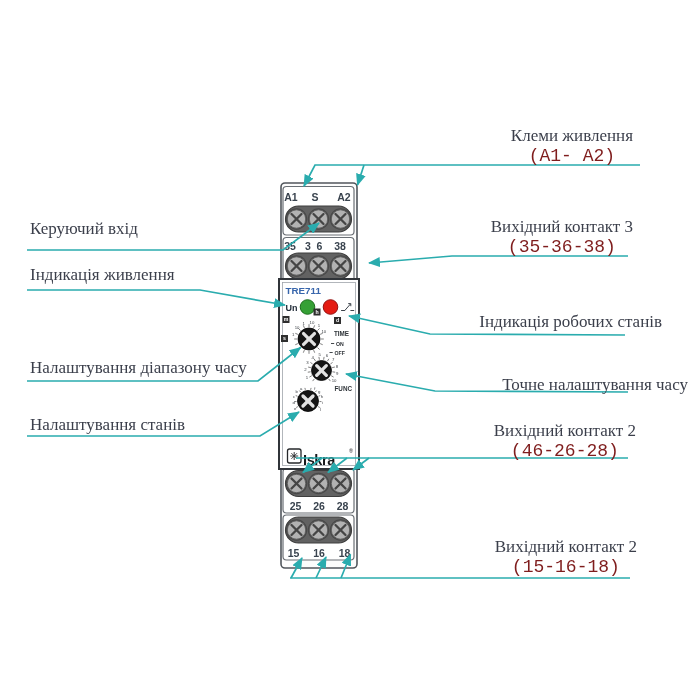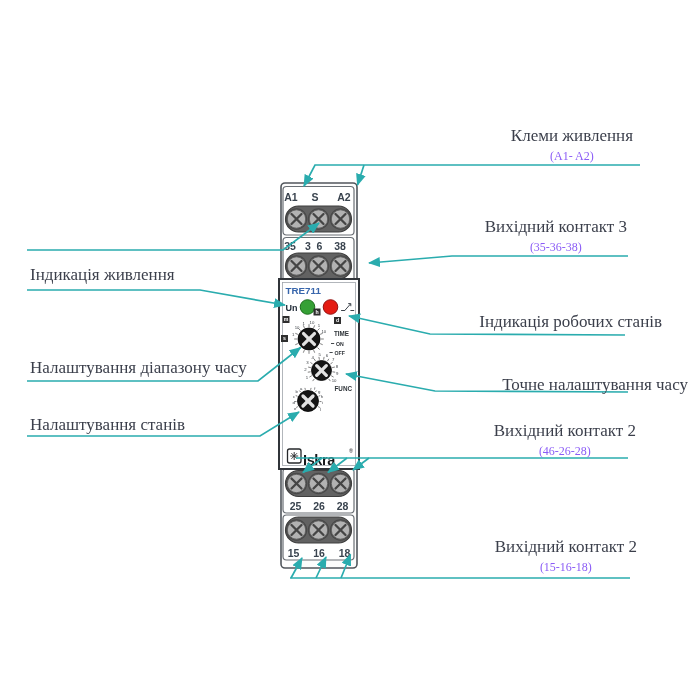--- a/index.html
+++ b/index.html
@@ -2,21 +2,21 @@
 <html><head>
 <meta charset="utf-8">
 <style>
   html,body{margin:0;padding:0;background:#fff;}
   .stage{position:relative;width:700px;height:700px;background:#ffffff;overflow:hidden;
          font-family:"Liberation Sans",sans-serif;}
   svg{position:absolute;}
   .overlay{left:0;top:0;width:700px;height:700px;pointer-events:none;}
   .lbl{position:absolute;font-family:"Liberation Serif",serif;font-size:17px;color:#3b3f4b;
        white-space:nowrap;line-height:21px;}
-  .lbl .l2{font-family:Liberation Serif, serif;font-size:12px;color:#8b5cf6;}
+  .lbl .l2{font-family:Liberation Mono, monospace;font-size:18px;color:#7f1d1d;}
   .lbl.right{text-align:center;}
   .arrow{fill:none;stroke:#2aacae;stroke-width:1.7px;}
   .dev-shell{fill:#fcfcfc;stroke:#51565c;stroke-width:1.6px;}
   .plate{fill:#ffffff;stroke:#6a6f75;stroke-width:1.2px;}
   .panel{fill:#ffffff;stroke:#303439;stroke-width:2px;}
   .panel-inner{fill:none;stroke:#a0a5ab;stroke-width:.8px;}
   .block{fill:#626262;stroke:#3e3e3e;stroke-width:1.2px;}
   .t-label{font-family:"Liberation Sans",sans-serif;font-size:10.5px;font-weight:bold;
            fill:#39434e;text-anchor:middle;}
   .model{font-family:"Liberation Sans",sans-serif;font-size:9.8px;font-weight:bold;fill:#3866ac;}
@@ -292,26 +292,29 @@
     <polyline class="arrow" points="291,578 302,558" marker-end="url(#ah)"></polyline>
     <polyline class="arrow" points="316,578 326,557" marker-end="url(#ah)"></polyline>
     <polyline class="arrow" points="341,578 350.5,554.5" marker-end="url(#ah)"></polyline>
   </svg>
 
   <div class="lbl right" style="top:125px;right:67px">
     <div class="l1">Клеми живлення</div>
     <div class="l2">(A1- A2)</div>
   </div>
 
+  <div class="lbl" style="top:218px;left:30px">
+    <span>Керуючий вхід</span>
+  </div>
 
   <div class="lbl" style="top:264px;left:30px">
     <span>Індикація живлення</span>
   </div>
 
-  <div class="lbl right" style="top:216px;right:73px">
+  <div class="lbl right" style="top:216px;right:67px">
     <div class="l1">Вихідний контакт 3</div>
     <div class="l2">(35-36-38)</div>
   </div>
 
   <div class="lbl right" style="top:311px;right:38px">
     <span>Індикація робочих станів</span>
   </div>
 
   <div class="lbl" style="top:357px;left:30px">
     <span>Налаштування діапазону часу</span>

